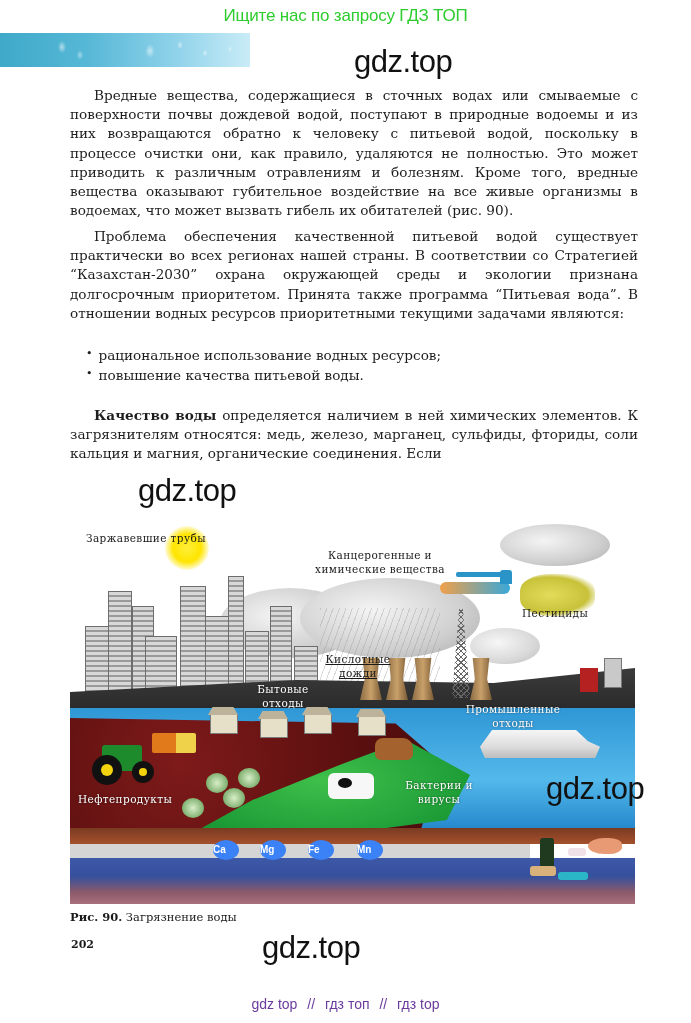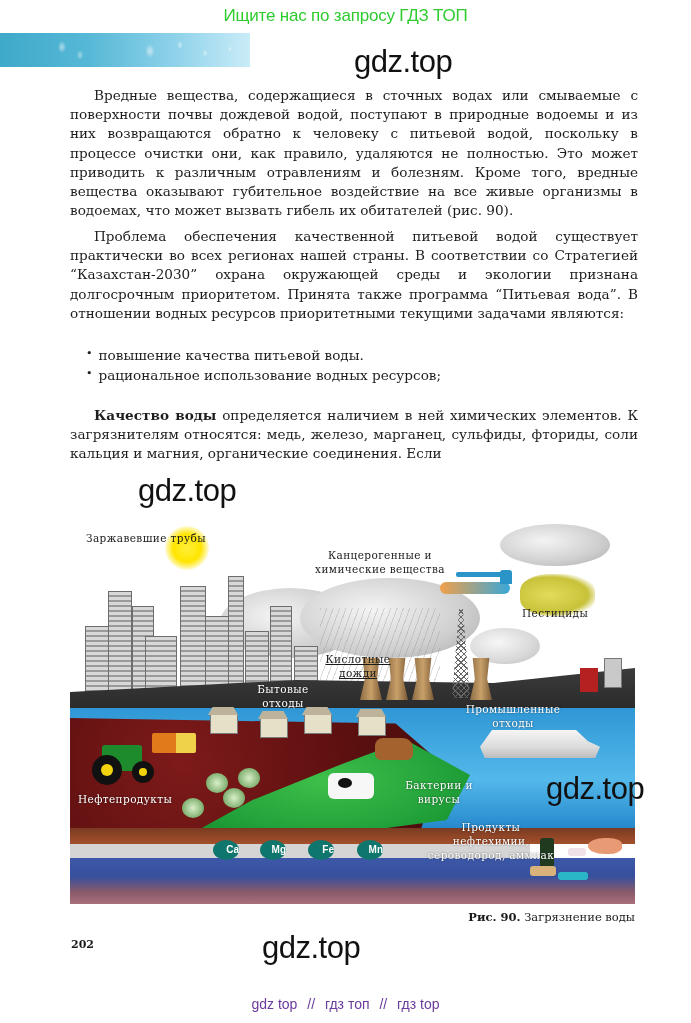--- a/index.html
+++ b/index.html
@@ -34,21 +34,21 @@
     .bld { position:absolute; bottom:0; background:repeating-linear-gradient(0deg, #9a9a9a 0 2px, #d8d8d8 2px 5px); border:1px solid #6d6d6d; }
     .city { position:absolute; left:10px; top:30px; width:260px; height:170px; }
     .rain { position:absolute; left:250px; top:90px; width:120px; height:90px; background:repeating-linear-gradient(110deg, rgba(150,150,150,.35) 0 1px, transparent 1px 6px); }
     .dark-land { position:absolute; left:0; top:150px; width:565px; height:60px; background:linear-gradient(180deg,#3b3b3b,#232323); clip-path:polygon(0 40%, 40% 20%, 75% 25%, 100% 0, 100% 100%, 0 100%); }
     .water { position:absolute; left:0; top:190px; width:565px; height:130px; background:linear-gradient(180deg,#2f97d6 0%, #53b8ea 55%, #1d7fc7 100%); }
     .soil { position:absolute; left:0; top:200px; width:370px; height:110px; background:radial-gradient(circle at 30% 40%, #7e1a1a 0%, #5e1010 60%, #4a0c0c 100%); clip-path:polygon(0 0, 88% 5%, 100% 40%, 95% 100%, 0 100%); }
     .grass { position:absolute; left:110px; top:222px; width:290px; height:100px; background:radial-gradient(ellipse at 50% 40%, #3fbf4a 0%, #22a23a 60%, #128a2a 100%); clip-path:polygon(25% 60%, 55% 25%, 78% 0, 100% 35%, 92% 80%, 40% 100%, 0 100%); }
     .pipe-layer { position:absolute; left:0; top:310px; width:565px; height:16px; background:linear-gradient(180deg,#7a3b22,#a5502c); }
     .pipe { position:absolute; left:0; top:326px; width:460px; height:14px; background:#d5d5d5; }
     .deep { position:absolute; left:0; top:340px; width:565px; height:46px; background:linear-gradient(180deg,#3d58a8 0%, #36509c 40%, #8c5a6a 75%, #a9707c 100%); }
-    .ion { position:absolute; top:322px; width:26px; height:20px; border-radius:50%; background:#0f766e; color:#fff; font-family:"Liberation Sans", sans-serif; font-weight:bold; font-size:10px; text-align:right; line-height:20px; }
+    .ion { position:absolute; top:322px; width:26px; height:20px; border-radius:50%; background:#3b82f6; color:#fff; font-family:"Liberation Sans", sans-serif; font-weight:bold; font-size:10px; text-align:left; line-height:20px; }
     .house { position:absolute; width:26px; height:18px; background:#e7e0c9; border:1px solid #7a7a7a; }
     .house::before { content:""; position:absolute; left:-3px; top:-8px; width:30px; height:8px; background:#bcb39a; clip-path:polygon(15% 0,85% 0,100% 100%,0 100%); }
     .tractor { position:absolute; left:22px; top:227px; width:60px; height:40px; }
     .tractor .body { position:absolute; left:10px; top:0; width:40px; height:26px; background:#1d8a2c; border-radius:3px; }
     .tractor .wheel { position:absolute; border-radius:50%; background:#111; border:4px solid #111; }
     .tractor .wheel::after { content:""; position:absolute; inset:22%; border-radius:50%; background:#f2d30c; }
     .plane { position:absolute; left:360px; top:50px; width:95px; height:40px; }
     .plane .fus { position:absolute; left:10px; top:14px; width:70px; height:12px; background:linear-gradient(90deg,#f0a04a,#3aa7d8); border-radius:6px; }
     .plane .wing { position:absolute; left:26px; top:4px; width:46px; height:5px; background:#2a93c8; border-radius:2px; }
     .plane .tail { position:absolute; left:70px; top:2px; width:12px; height:14px; background:#2a93c8; border-radius:3px 3px 0 0; }
@@ -59,21 +59,21 @@
     .cow { position:absolute; left:258px; top:255px; width:46px; height:26px; background:#f7f7f7; border-radius:6px; }
     .cow::before { content:""; position:absolute; left:10px; top:5px; width:14px; height:10px; background:#111; border-radius:50%; }
     .horse { position:absolute; left:305px; top:220px; width:38px; height:22px; background:#a4622e; border-radius:8px 10px 6px 6px; }
     .cabbage { position:absolute; width:22px; height:20px; border-radius:50%; background:radial-gradient(circle,#d8eec8,#7fb070 70%,#3b6b35); }
     .bottles { position:absolute; left:460px; top:320px; width:70px; height:50px; }
     .bottle { position:absolute; border-radius:3px; }
     .fish { position:absolute; left:518px; top:320px; width:34px; height:16px; background:#e89a74; border-radius:50% 40% 40% 50%; }
     .lbl { position:absolute; font-family:"DejaVu Serif", serif; font-size:10.5px; line-height:14px; text-align:center; letter-spacing:0.4px; }
     .lbl.dark { color:#1a1a1a; }
     .lbl.light { color:#ffffff; text-shadow:0 0 2px rgba(0,0,0,.6); }
-    .caption { position:absolute; left:70px; top:910px; width:565px; text-align:right; font-size:11.5px; color:#1a1a1a; }
+    .caption { position:absolute; left:70px; top:910px; width:565px; text-align:left; font-size:11.5px; color:#1a1a1a; }
     .caption b { font-weight:bold; }
     .page-num { position:absolute; left:71px; top:938px; font-size:11px; font-weight:bold; color:#1a1a1a; }
     .footer-links { position:absolute; top:996px; left:0; width:691px; text-align:center; font-family:"Liberation Sans", sans-serif; font-size:14px; color:#6a3a9c; }
     .footer-links .sep { margin:0 6px; }
   </style>
 </head>
 <body>
 
 <div class="top-banner">Ищите нас по запросу ГДЗ ТОП</div>
 <div class="water-strip"></div>
@@ -82,22 +82,22 @@
 
 <div class="text-block p1">
   <p>Вредные вещества, содержащиеся в сточных водах или смываемые с поверхности почвы дождевой водой, поступают в природные водоемы и из них возвращаются обратно к человеку с питьевой водой, поскольку в процессе очистки они, как правило, удаляются не полностью. Это может приводить к различным отравлениям и болезням. Кроме того, вредные вещества оказывают губительное воздействие на все живые организмы в водоемах, что может вызвать гибель их обитателей (рис. 90).</p>
 </div>
 
 <div class="text-block p2">
   <p>Проблема обеспечения качественной питьевой водой существует практически во всех регионах нашей страны. В соответствии со Стратегией “Казахстан-2030” охрана окружающей среды и экологии признана долгосрочным приоритетом. Принята также программа “Питьевая вода”. В отношении водных ресурсов приоритетными текущими задачами являются:</p>
 </div>
 
 <div class="bullets">
+  <div>рациональное использование водных ресурсов;</div>
   <div>повышение качества питьевой воды.</div>
-  <div>рациональное использование водных ресурсов;</div>
 </div>
 
 <div class="text-block p3">
   <p><b>Качество воды</b><span> определяется наличием в ней химических элементов. К загрязнителям относятся: медь, железо, марганец, сульфиды, фториды, соли кальция и магния, органические соединения. Если</span></p>
 </div>
 
 <div class="wm wm2">gdz.top</div>
 
 <div class="figure">
   <div class="sky"></div>
@@ -199,25 +199,20 @@
   </div>
   <div class="lbl light" style="left:388px;top:184px;width:110px;">
     <div>Промышленные</div>
     <div>отходы</div>
   </div>
   <div class="lbl light" style="left:8px;top:274px;">Нефтепродукты</div>
   <div class="lbl light" style="left:328px;top:260px;width:82px;">
     <div>Бактерии и</div>
     <div>вирусы</div>
   </div>
-  <div class="lbl light" style="left:346px;top:302px;width:150px;">
-    <div>Продукты</div>
-    <div>нефтехимии,</div>
-    <div>сероводород, аммиак</div>
-  </div>
 </div>
 
 <div class="wm wm3">gdz.top</div>
 
 <div class="caption">
   <b>Рис. 90.</b><span> Загрязнение воды</span>
 </div>
 
 <div class="page-num">202</div>
 <div class="wm wm4">gdz.top</div>

